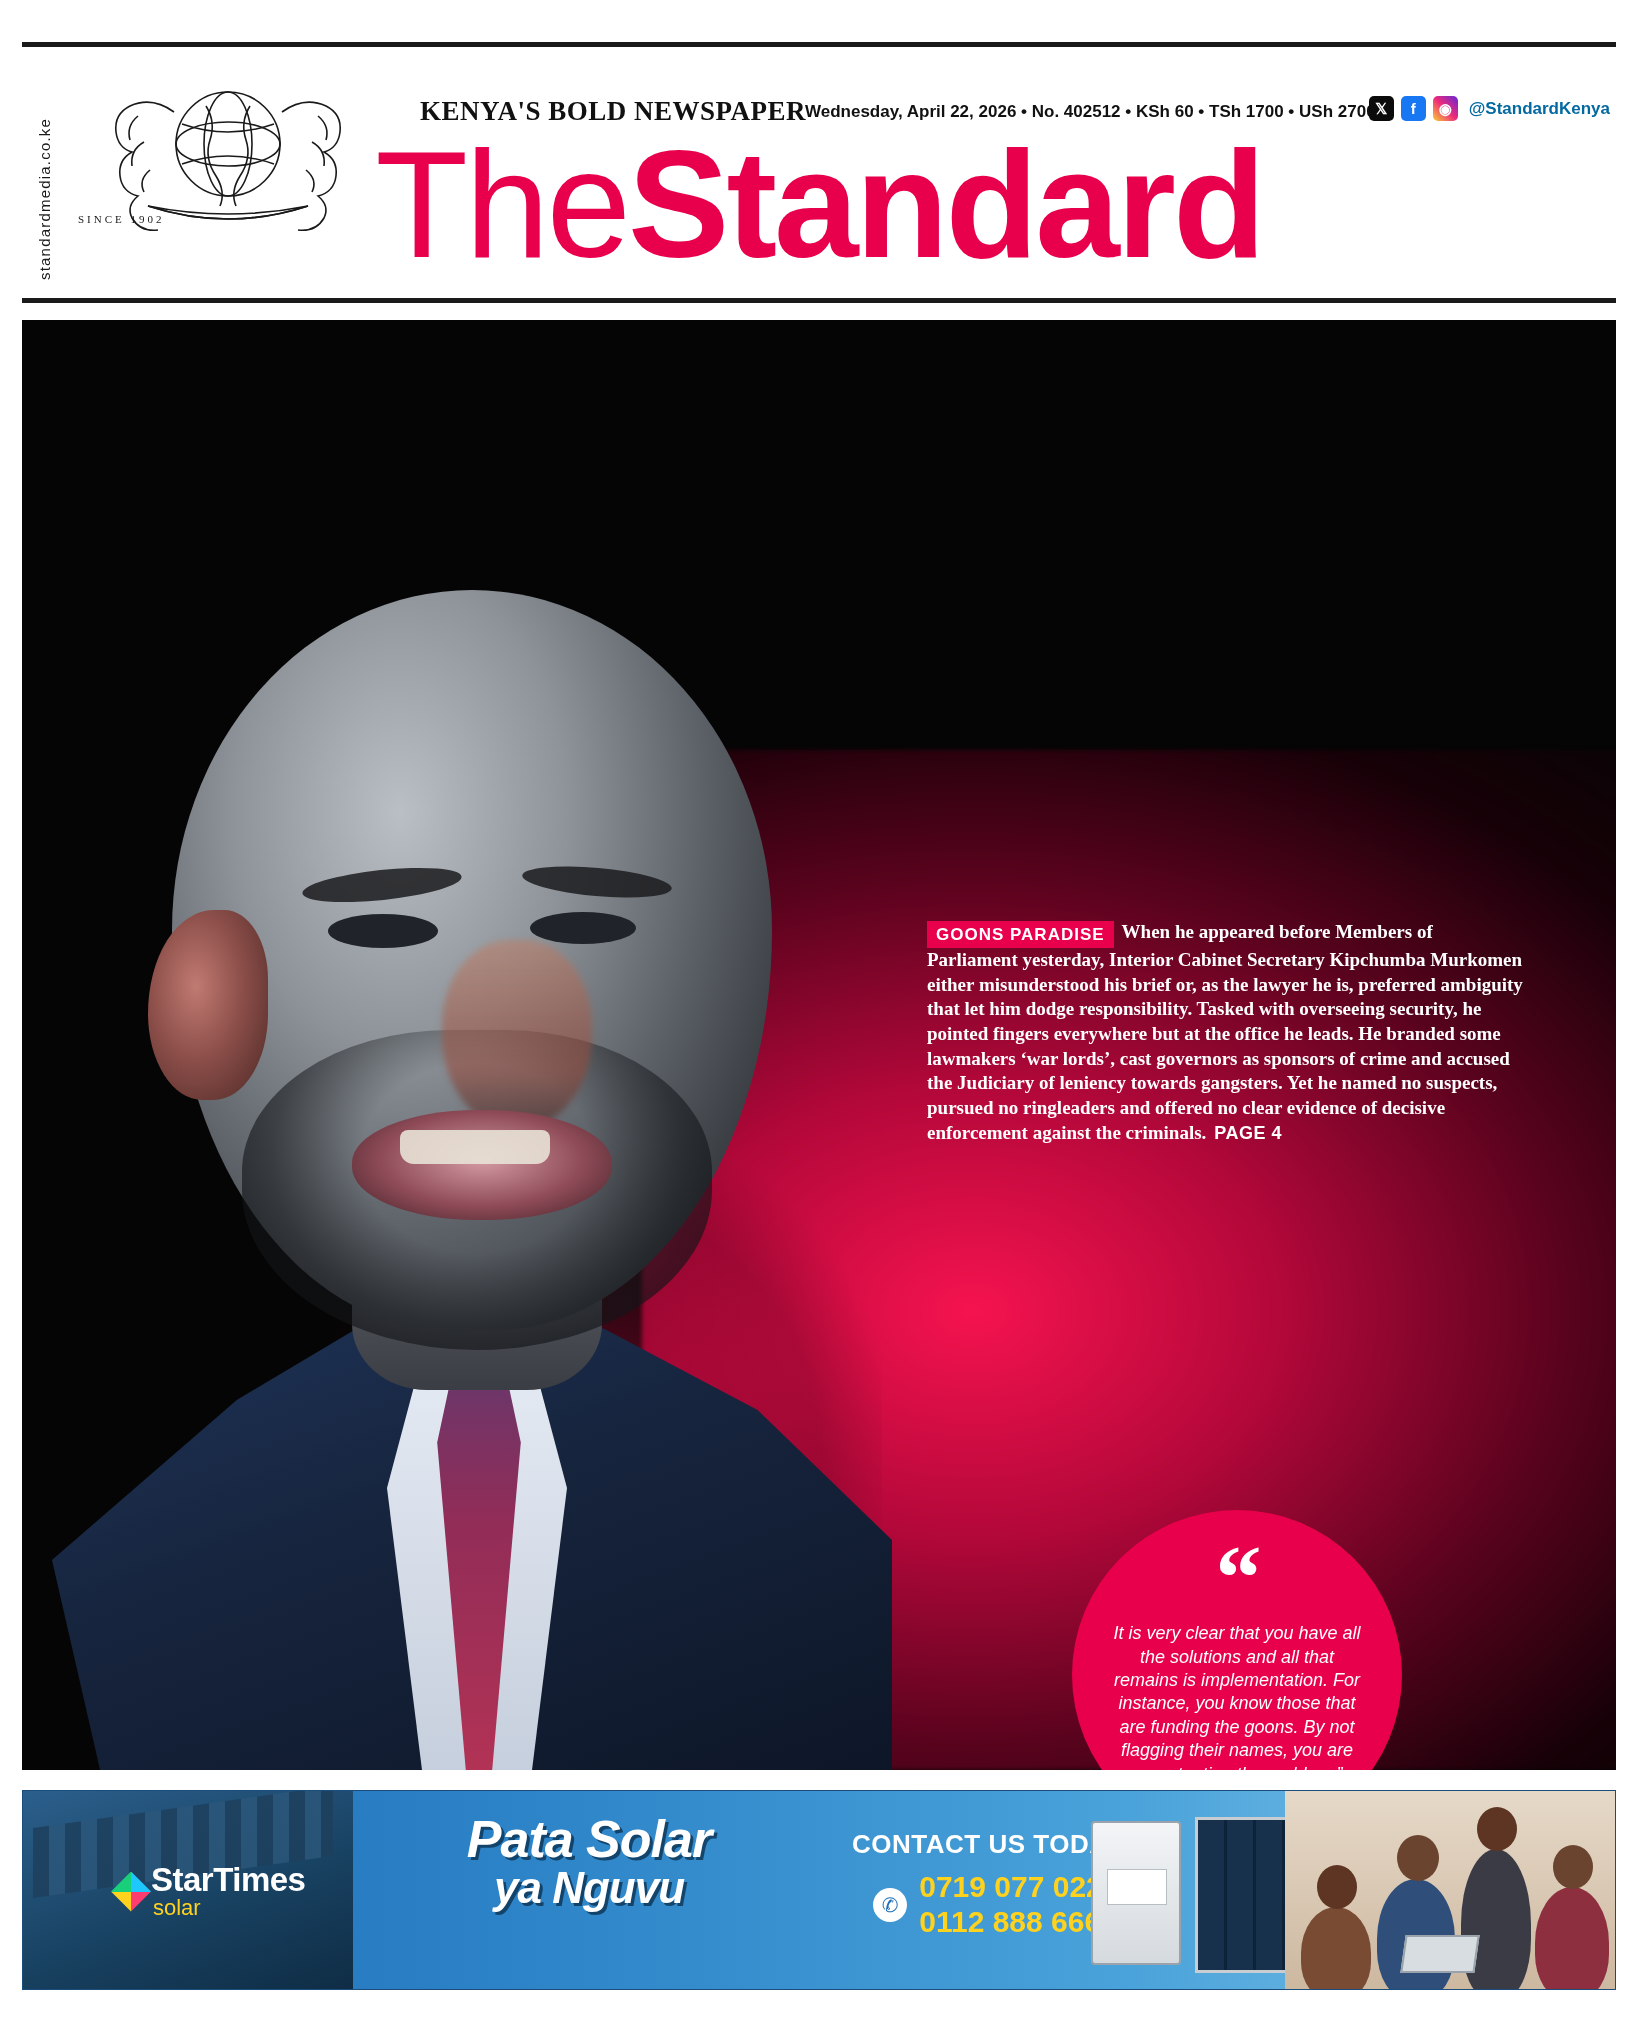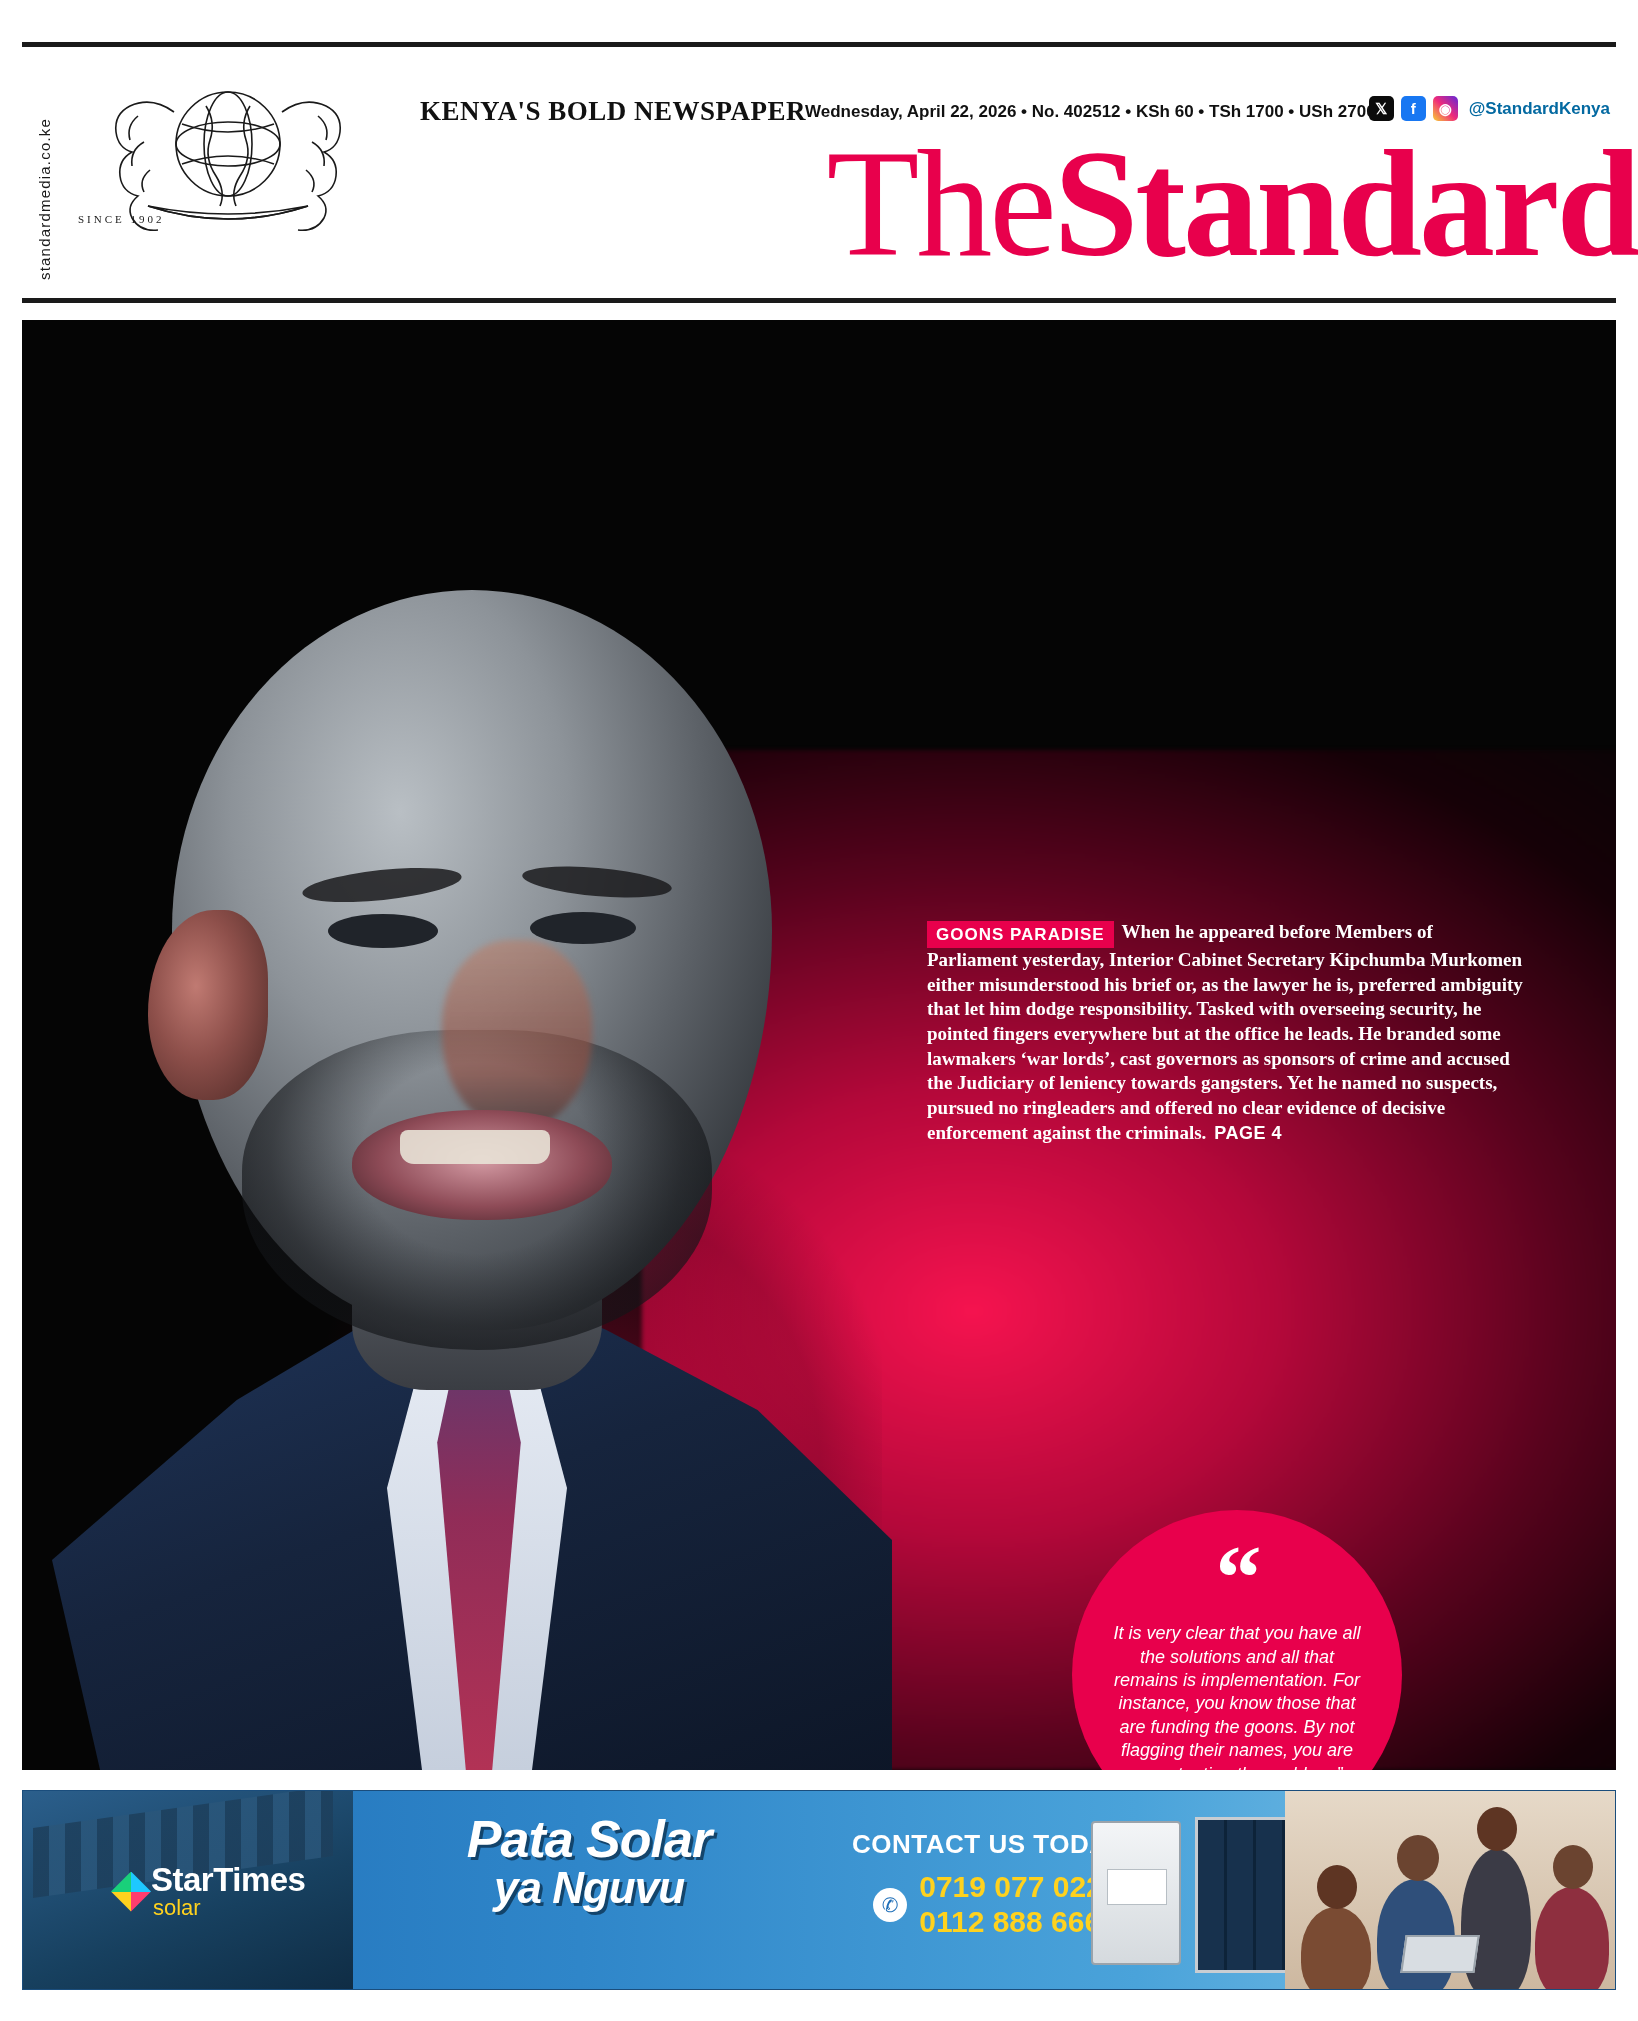--- a/index.html
+++ b/index.html
@@ -118,22 +118,22 @@
     font-size: 17px;
     color: #0369a1;
     margin-left: 4px;
   }
 
   .masthead-title {
     position: absolute;
     left: 0;
     top: 128px;
     width: 1638px;
-    text-align: right;
-    font-family: Liberation Serif, serif;
+    text-align: center;
+    font-family: Liberation Sans, sans-serif;
     font-size: 152px;
     line-height: 1;
     letter-spacing: -3px;
     white-space: nowrap;
   }
   .masthead-title .the {
     color: #e8004c;
     font-weight: normal;
   }
   .masthead-title .std {

